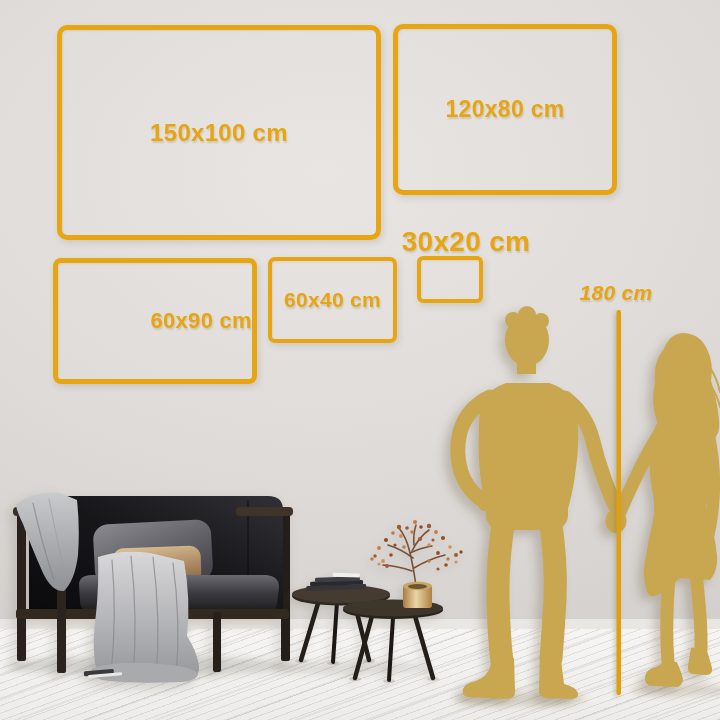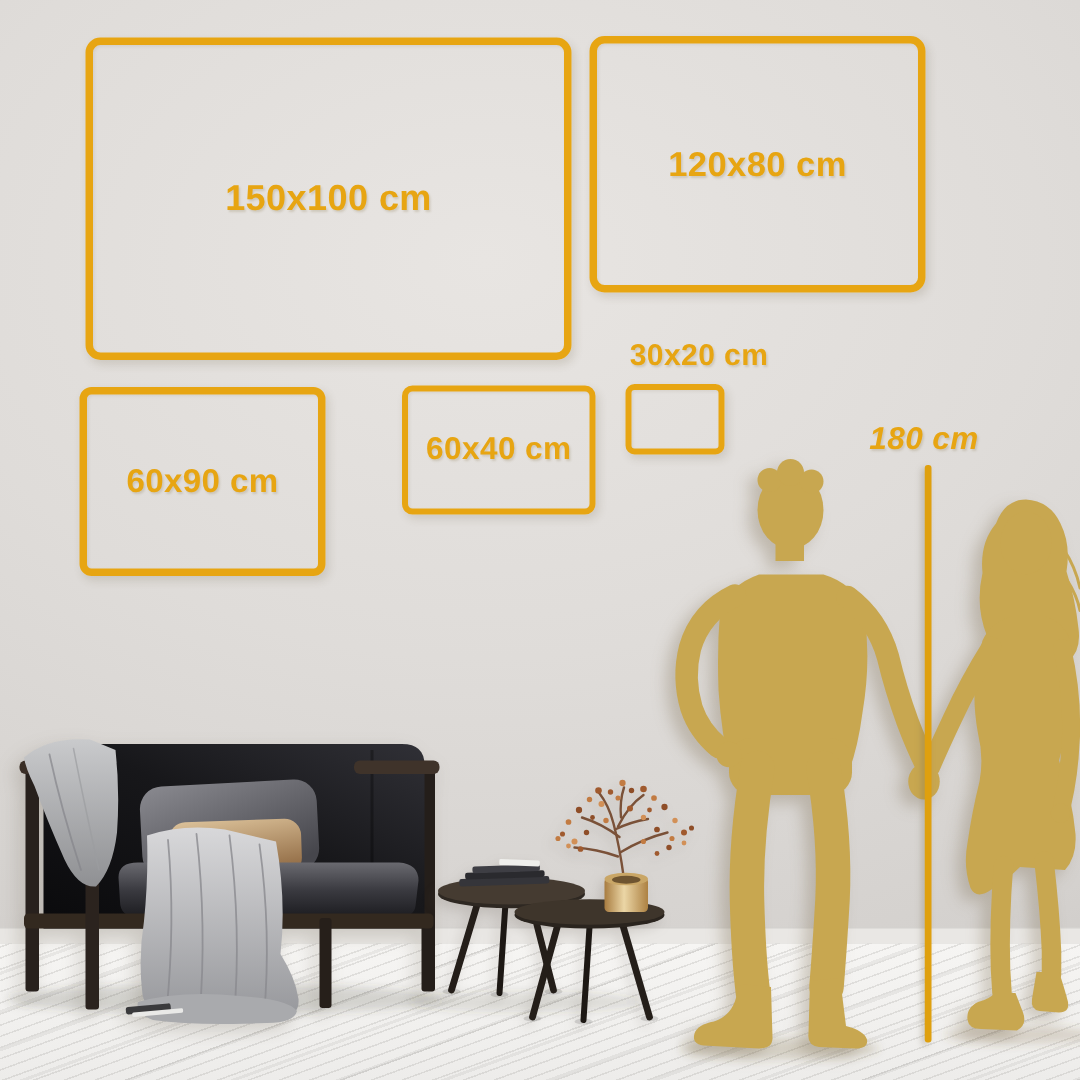--- a/index.html
+++ b/index.html
@@ -25,26 +25,26 @@
   
   .frame{position:absolute;box-sizing:border-box;border:5px solid var(--accent_gold);
     border-radius:10px;display:flex;align-items:center;justify-content:center;
     box-shadow:2px 3px 6px rgba(100,85,55,0.16), inset 1px 1px 2px rgba(100,85,55,0.10);}
   .frame-label{color:var(--accent_gold);font-weight:700;letter-spacing:0.3px;white-space:nowrap;
     text-shadow:1px 1.5px 1.5px rgba(120,100,50,0.20);}
   .f-150x100{left:57px;top:25px;width:324px;height:215px;}
   .f-150x100 .frame-label{font-size:24px;}
   .f-120x80{left:393px;top:24px;width:224px;height:171px;}
   .f-120x80 .frame-label{font-size:23px;}
-  .f-60x90{left:53px;top:258px;width:164px;height:126px;border-radius:8px;}
+  .f-60x90{left:53px;top:258px;width:204px;height:126px;border-radius:8px;justify-content:flex-end;}
   .f-60x90 .frame-label{font-size:22px;}
   .f-60x40{left:268px;top:257px;width:129px;height:86px;border-width:4.5px;border-radius:7px;}
   .f-60x40 .frame-label{font-size:21px;}
   .f-30x20{left:417px;top:256px;width:66px;height:47px;border-width:4px;border-radius:6px;}
-  .label-30x20{position:absolute;left:366px;top:226px;width:200px;text-align:center;font-size:20px;}
+  .label-30x20{position:absolute;left:366px;top:226px;width:200px;text-align:center;font-size:28px;}
 
   
   .ruler-label{position:absolute;left:516px;top:281px;width:200px;text-align:center;font-size:21px;
     color:var(--accent_gold);font-weight:700;letter-spacing:0.3px;
     text-shadow:1px 1.5px 1.5px rgba(120,100,50,0.20);font-style:italic;}
 
   
   .scene{position:absolute;left:0;top:0;width:720px;height:720px;pointer-events:none;}
   .solid{fill:var(--silhouette_gold);}
   .limb{fill:none;stroke:var(--silhouette_gold);stroke-linecap:round;}

